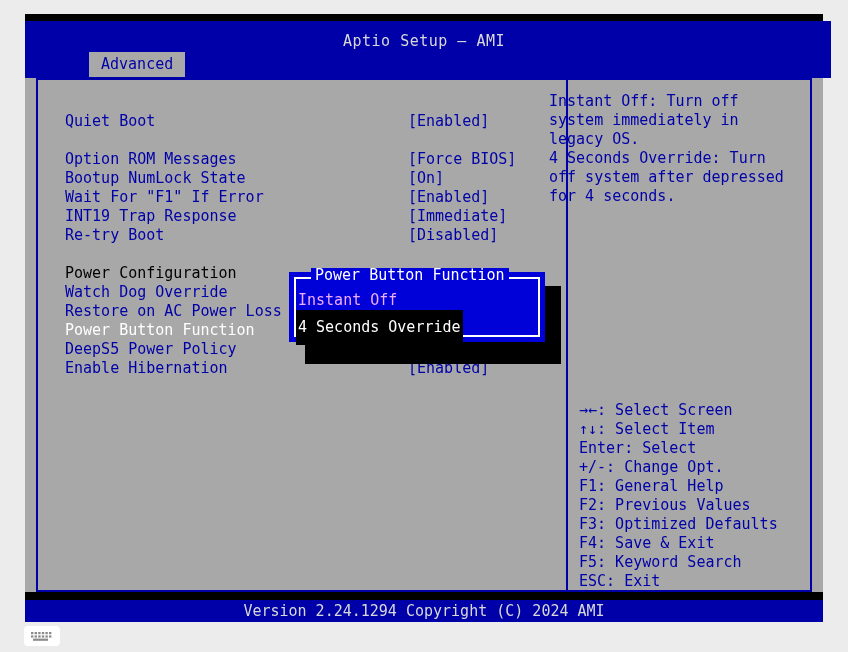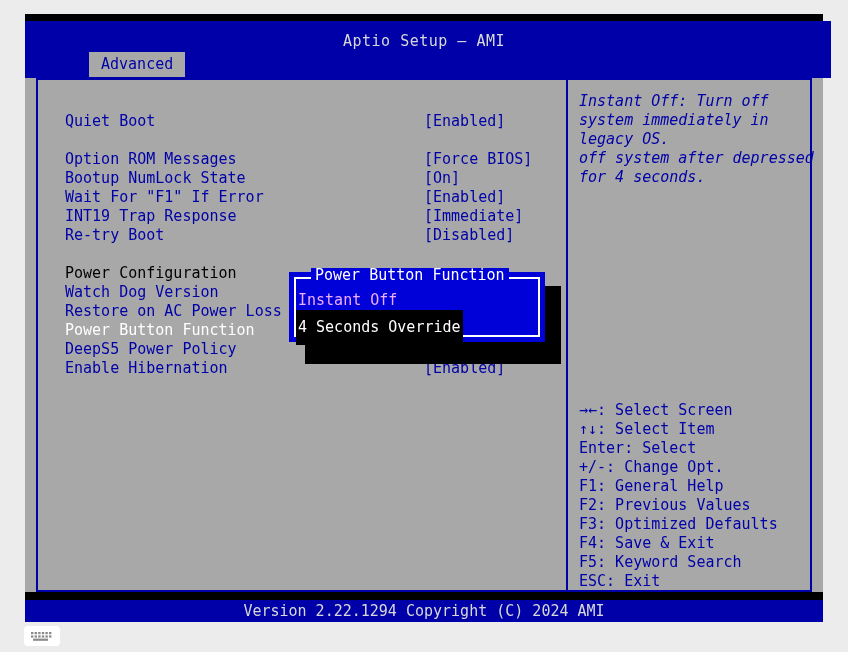--- a/index.html
+++ b/index.html
@@ -106,35 +106,34 @@
   }
   .setting-row.spacer { height: 19px; }
   .setting-label {
     position: absolute;
     left: 25px;
     top: 0;
     white-space: pre;
   }
   .setting-value {
     position: absolute;
-    left: 384px;
+    left: 368px;
     top: 0;
     white-space: pre;
   }
   .c-blue   { color: #0000a8; }
   .c-black  { color: #000000; }
   .c-white  { color: #ffffff; }
 
   
   #help-panel {
     position: absolute;
-    left: 554px;
+    left: 524px;
     top: 14px;
     width: 228px;
-    font-style: italic;
   }
   .help-line {
     font-size: 15px;
     line-height: 19px;
     color: #0000a8;
     white-space: pre;
   }
   #hotkey-panel {
     position: absolute;
     left: 554px;
@@ -263,31 +262,32 @@
     <div id="settings-list">
         <div class="setting-row"><span class="setting-label c-blue">Quiet Boot</span><span class="setting-value c-blue">[Enabled]</span></div>
         <div class="setting-row spacer"></div>
         <div class="setting-row"><span class="setting-label c-blue">Option ROM Messages</span><span class="setting-value c-blue">[Force BIOS]</span></div>
         <div class="setting-row"><span class="setting-label c-blue">Bootup NumLock State</span><span class="setting-value c-blue">[On]</span></div>
         <div class="setting-row"><span class="setting-label c-blue">Wait For "F1" If Error</span><span class="setting-value c-blue">[Enabled]</span></div>
         <div class="setting-row"><span class="setting-label c-blue">INT19 Trap Response</span><span class="setting-value c-blue">[Immediate]</span></div>
         <div class="setting-row"><span class="setting-label c-blue">Re-try Boot</span><span class="setting-value c-blue">[Disabled]</span></div>
         <div class="setting-row spacer"></div>
         <div class="setting-row"><span class="setting-label c-black">Power Configuration</span></div>
-        <div class="setting-row"><span class="setting-label c-blue">Watch Dog Version</span></div>
+        <div class="setting-row"><span class="setting-label c-blue">Watch Dog Override</span></div>
         <div class="setting-row"><span class="setting-label c-blue">Restore on AC Power Loss</span></div>
         <div class="setting-row"><span class="setting-label c-white">Power Button Function</span></div>
         <div class="setting-row"><span class="setting-label c-blue">DeepS5 Power Policy</span></div>
         <div class="setting-row"><span class="setting-label c-blue">Enable Hibernation</span><span class="setting-value c-blue">[Enabled]</span></div>
       </div>
 
     <div id="help-panel">
         <div class="help-line">Instant Off: Turn off</div>
         <div class="help-line">system immediately in</div>
         <div class="help-line">legacy OS.</div>
+        <div class="help-line">4 Seconds Override: Turn</div>
         <div class="help-line">off system after depressed</div>
         <div class="help-line">for 4 seconds.</div>
       </div>
 
     <div id="hotkey-panel">
         <div class="hotkey-line">→←: Select Screen</div>
         <div class="hotkey-line">↑↓: Select Item</div>
         <div class="hotkey-line">Enter: Select</div>
         <div class="hotkey-line">+/-: Change Opt.</div>
         <div class="hotkey-line">F1: General Help</div>
@@ -303,21 +303,21 @@
       <div id="popup-box">
         <div id="popup-inner-border"></div>
         <div id="popup-title">Power Button Function</div>
         <div class="popup-option" id="popup-option-0">Instant Off</div>
         <div class="popup-option" id="popup-option-1">4 Seconds Override</div>
       </div>
     </div>
   </div>
 
   <div id="footer-bar">
-    <div id="footer-text">Version 2.22.1294 Copyright (C) 2024 AMI</div>
+    <div id="footer-text">Version 2.24.1294 Copyright (C) 2024 AMI</div>
   </div>
 
 </div>
 
 <div id="taskbar-keyboard">
   <svg width="24" height="12" viewBox="0 0 24 12" aria-hidden="true">
     <g fill="#8a8a8a">
       <rect x="1" y="2" width="2.4" height="2.2"></rect>
       <rect x="4.6" y="2" width="2.4" height="2.2"></rect>
       <rect x="8.2" y="2" width="2.4" height="2.2"></rect>

